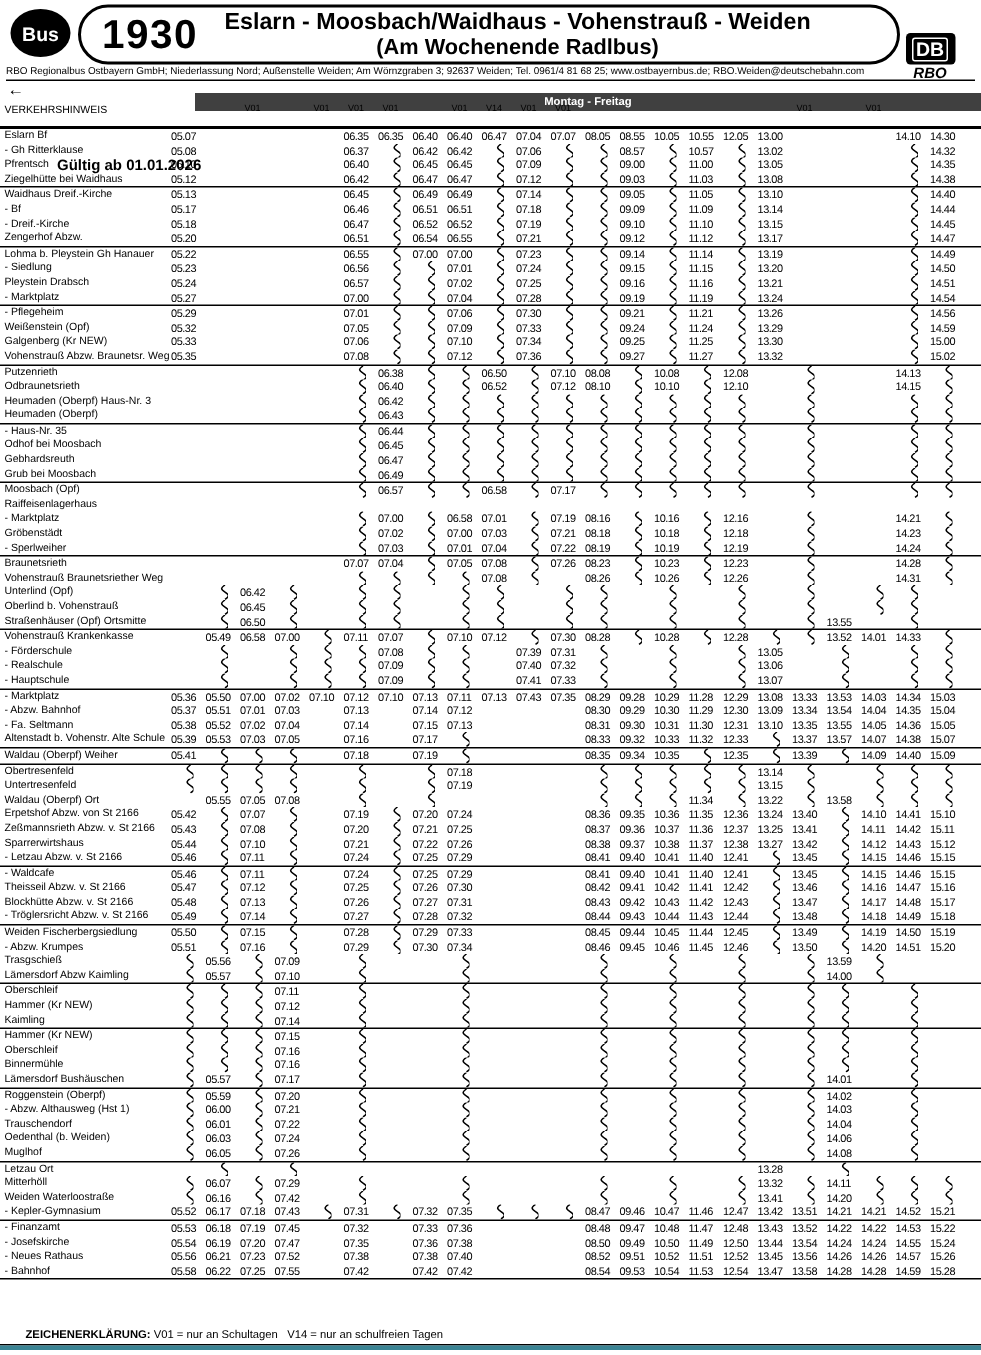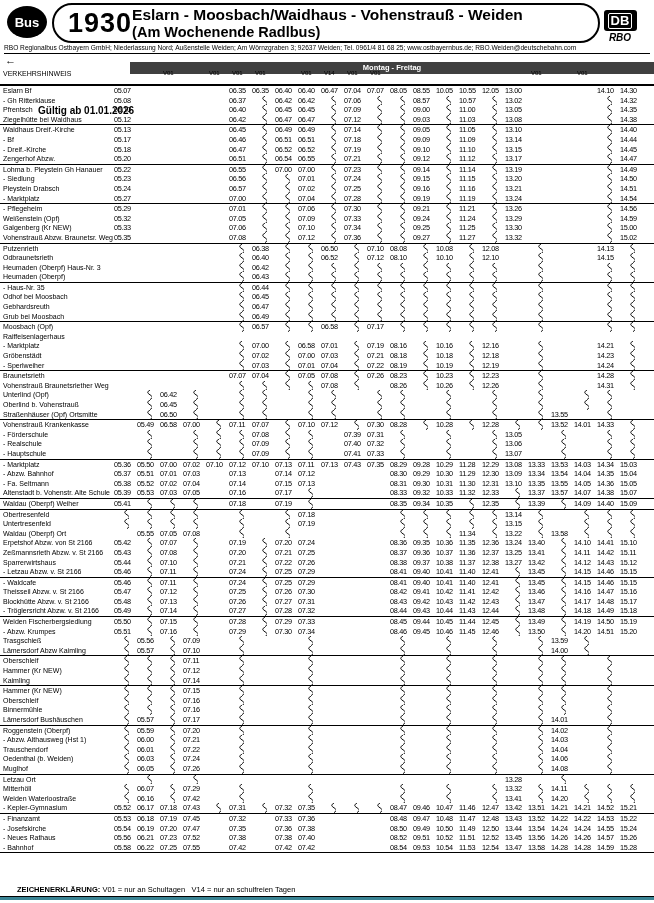--- a/index.html
+++ b/index.html
@@ -6,24 +6,24 @@
   #page{position:relative;width:654px;height:903px;background:#fff;color:#000;
         font-family:"Liberation Sans",sans-serif;overflow:hidden;}
   
   #hdr{position:absolute;left:0;top:2px;width:646px;height:42px;}
   #bus-badge{position:absolute;left:7px;top:4px;width:40px;height:32px;background:#000;
              border-radius:50%;color:#fff;font-weight:bold;font-size:13px;
              display:flex;align-items:center;justify-content:center;}
   #titlebox{position:absolute;left:52px;top:1px;width:548px;height:40px;border:2.5px solid #000;
             border-radius:20px;display:flex;align-items:center;box-sizing:border-box;}
   #route-no{font-size:27px;font-weight:bold;padding-left:14px;letter-spacing:1px;}
-  #title-wrap{flex:1;text-align:left;line-height:1.15;padding-right:40px;}
+  #title-wrap{flex:1;text-align:center;line-height:1.15;padding-right:40px;}
   .title-l1{font-size:15.5px;font-weight:bold;}
   .title-l2{font-size:14.5px;font-weight:bold;}
-  #db-wrap{position:absolute;right:6px;top:8px;width:40px;text-align:center;}
+  #db-wrap{position:absolute;right:6px;top:20px;width:40px;text-align:center;}
   #db-logo{width:33px;height:21px;background:#000;border-radius:3px;margin:0 auto;
            display:flex;align-items:center;justify-content:center;}
   #db-logo span{color:#fff;font-weight:bold;font-size:13px;border:1.5px solid #fff;
                 border-radius:2px;padding:0 2px;line-height:14px;}
   #rbo{font-style:italic;font-weight:bold;font-size:10px;margin-top:1px;}
   #operator{position:absolute;left:4px;top:44px;width:646px;font-size:6.6px;
             border-bottom:1px solid #000;padding-bottom:2px;}
   
   #valid{position:absolute;left:0;top:56px;width:654px;height:12px;}
   #back-arrow{position:absolute;left:5px;top:-2px;font-size:11px;font-weight:bold;}

